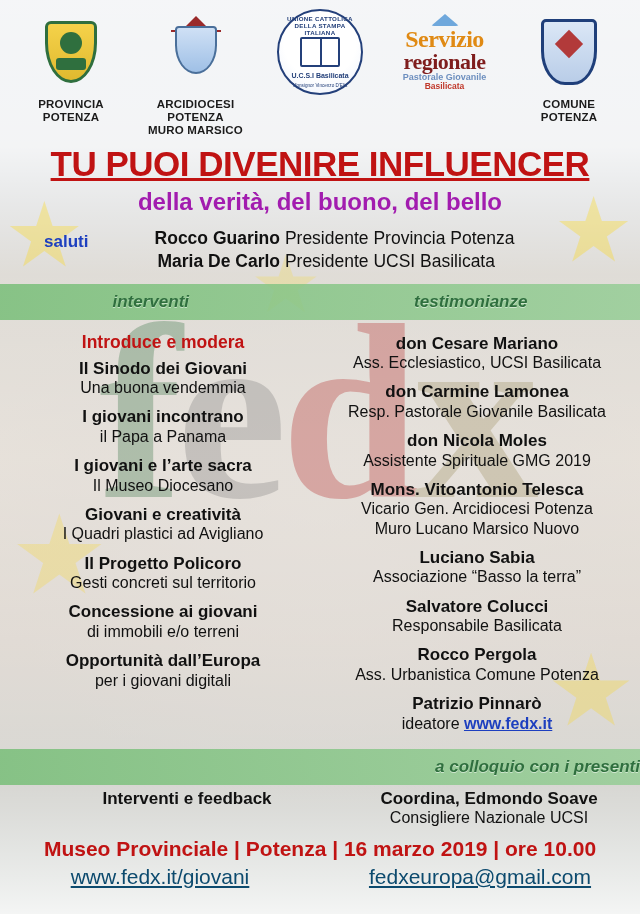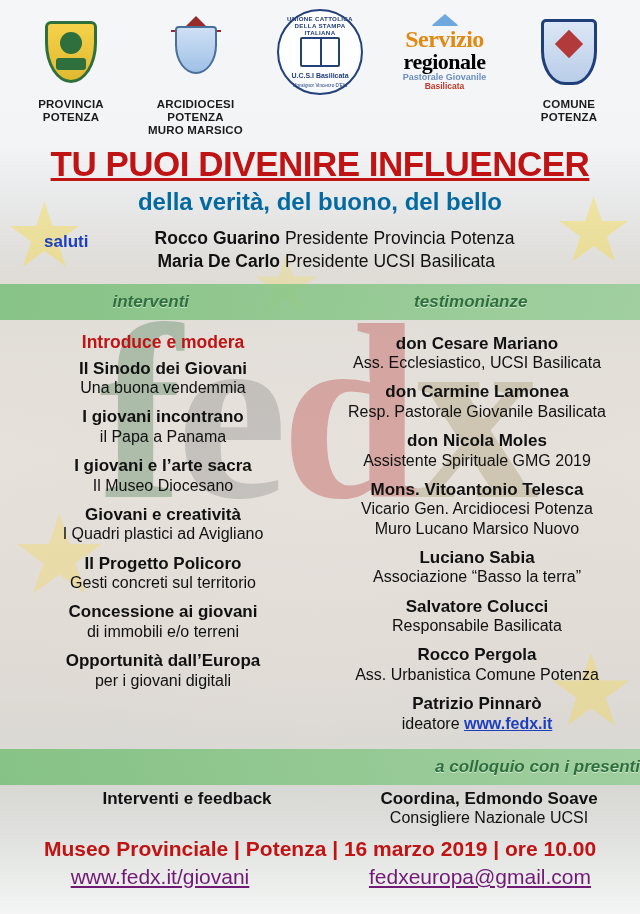--- a/index.html
+++ b/index.html
@@ -112,21 +112,21 @@
   }
   .ucsi .bot-text{
     position:absolute; bottom:14px; width:100%; font-size:7px; font-weight:bold;
   }
   .ucsi .bot-text2{
     position:absolute; bottom:5px; width:100%; font-size:4.6px;
   }
 
   .servizio { width: 120px; text-align:center; line-height:1; }
   .servizio .s-big { font-family:"Liberation Serif",serif; font-weight:bold; color:#e08a14; font-size:24px; letter-spacing:-.5px;}
-  .servizio .s-big2 { font-family:"Liberation Serif",serif; font-weight:bold; color:#000000; font-size:22px; letter-spacing:-.5px;}
+  .servizio .s-big2 { font-family:"Liberation Serif",serif; font-weight:bold; color:#7f1d1d; font-size:22px; letter-spacing:-.5px;}
   .servizio .s-sub { font-size: 9px; color:#6d8fbf; font-weight:bold;}
   .servizio .s-bas { font-size: 8.5px; color:#c0392b; font-weight:bold;}
   .servizio .swoosh{
     width:0;height:0;margin:0 auto 1px auto;
     border-left:14px solid transparent;border-right:14px solid transparent;border-bottom:12px solid #6fa8dc;
     border-radius:3px;
   }
 
   .comune {
     width: 56px;height:66px;
@@ -147,21 +147,21 @@
     color:#c01313;
     font-weight:bold;
     font-size: 35px;
     letter-spacing:-0.5px;
     margin-top: 6px;
     text-decoration: underline;
   }
   .title-sub {
     position:relative;
     text-align:center;
-    color:#0369a1;
+    color:#a21caf;
     font-weight:bold;
     font-size:24px;
     margin-top: 4px;
   }
 
   
   .saluti-row {
     position:relative;
     display:flex; align-items:flex-start;
     margin-top: 12px;
@@ -213,21 +213,21 @@
   .foot-norm { font-size:16px; color:#111; }
   .foot-line {
     margin-top: 10px;
     font-weight:bold; font-size:21px; color:#c01313;
   }
   .links {
     display:flex; margin-top: 4px; padding-bottom: 6px;
   }
   .links a {
     width:50%; text-align:center;
-    color:#701a75; font-size:21px; text-decoration: underline;
+    color:#0c4a6e; font-size:21px; text-decoration: underline;
   }
   .inline-link { color:#1d3fbf; text-decoration:underline; font-weight:bold;}
 </style>
 </head>
 <body>
 
 <div class="poster">
   <div class="star s1">★</div>
   <div class="star s2">★</div>
   <div class="star s3">★</div>

